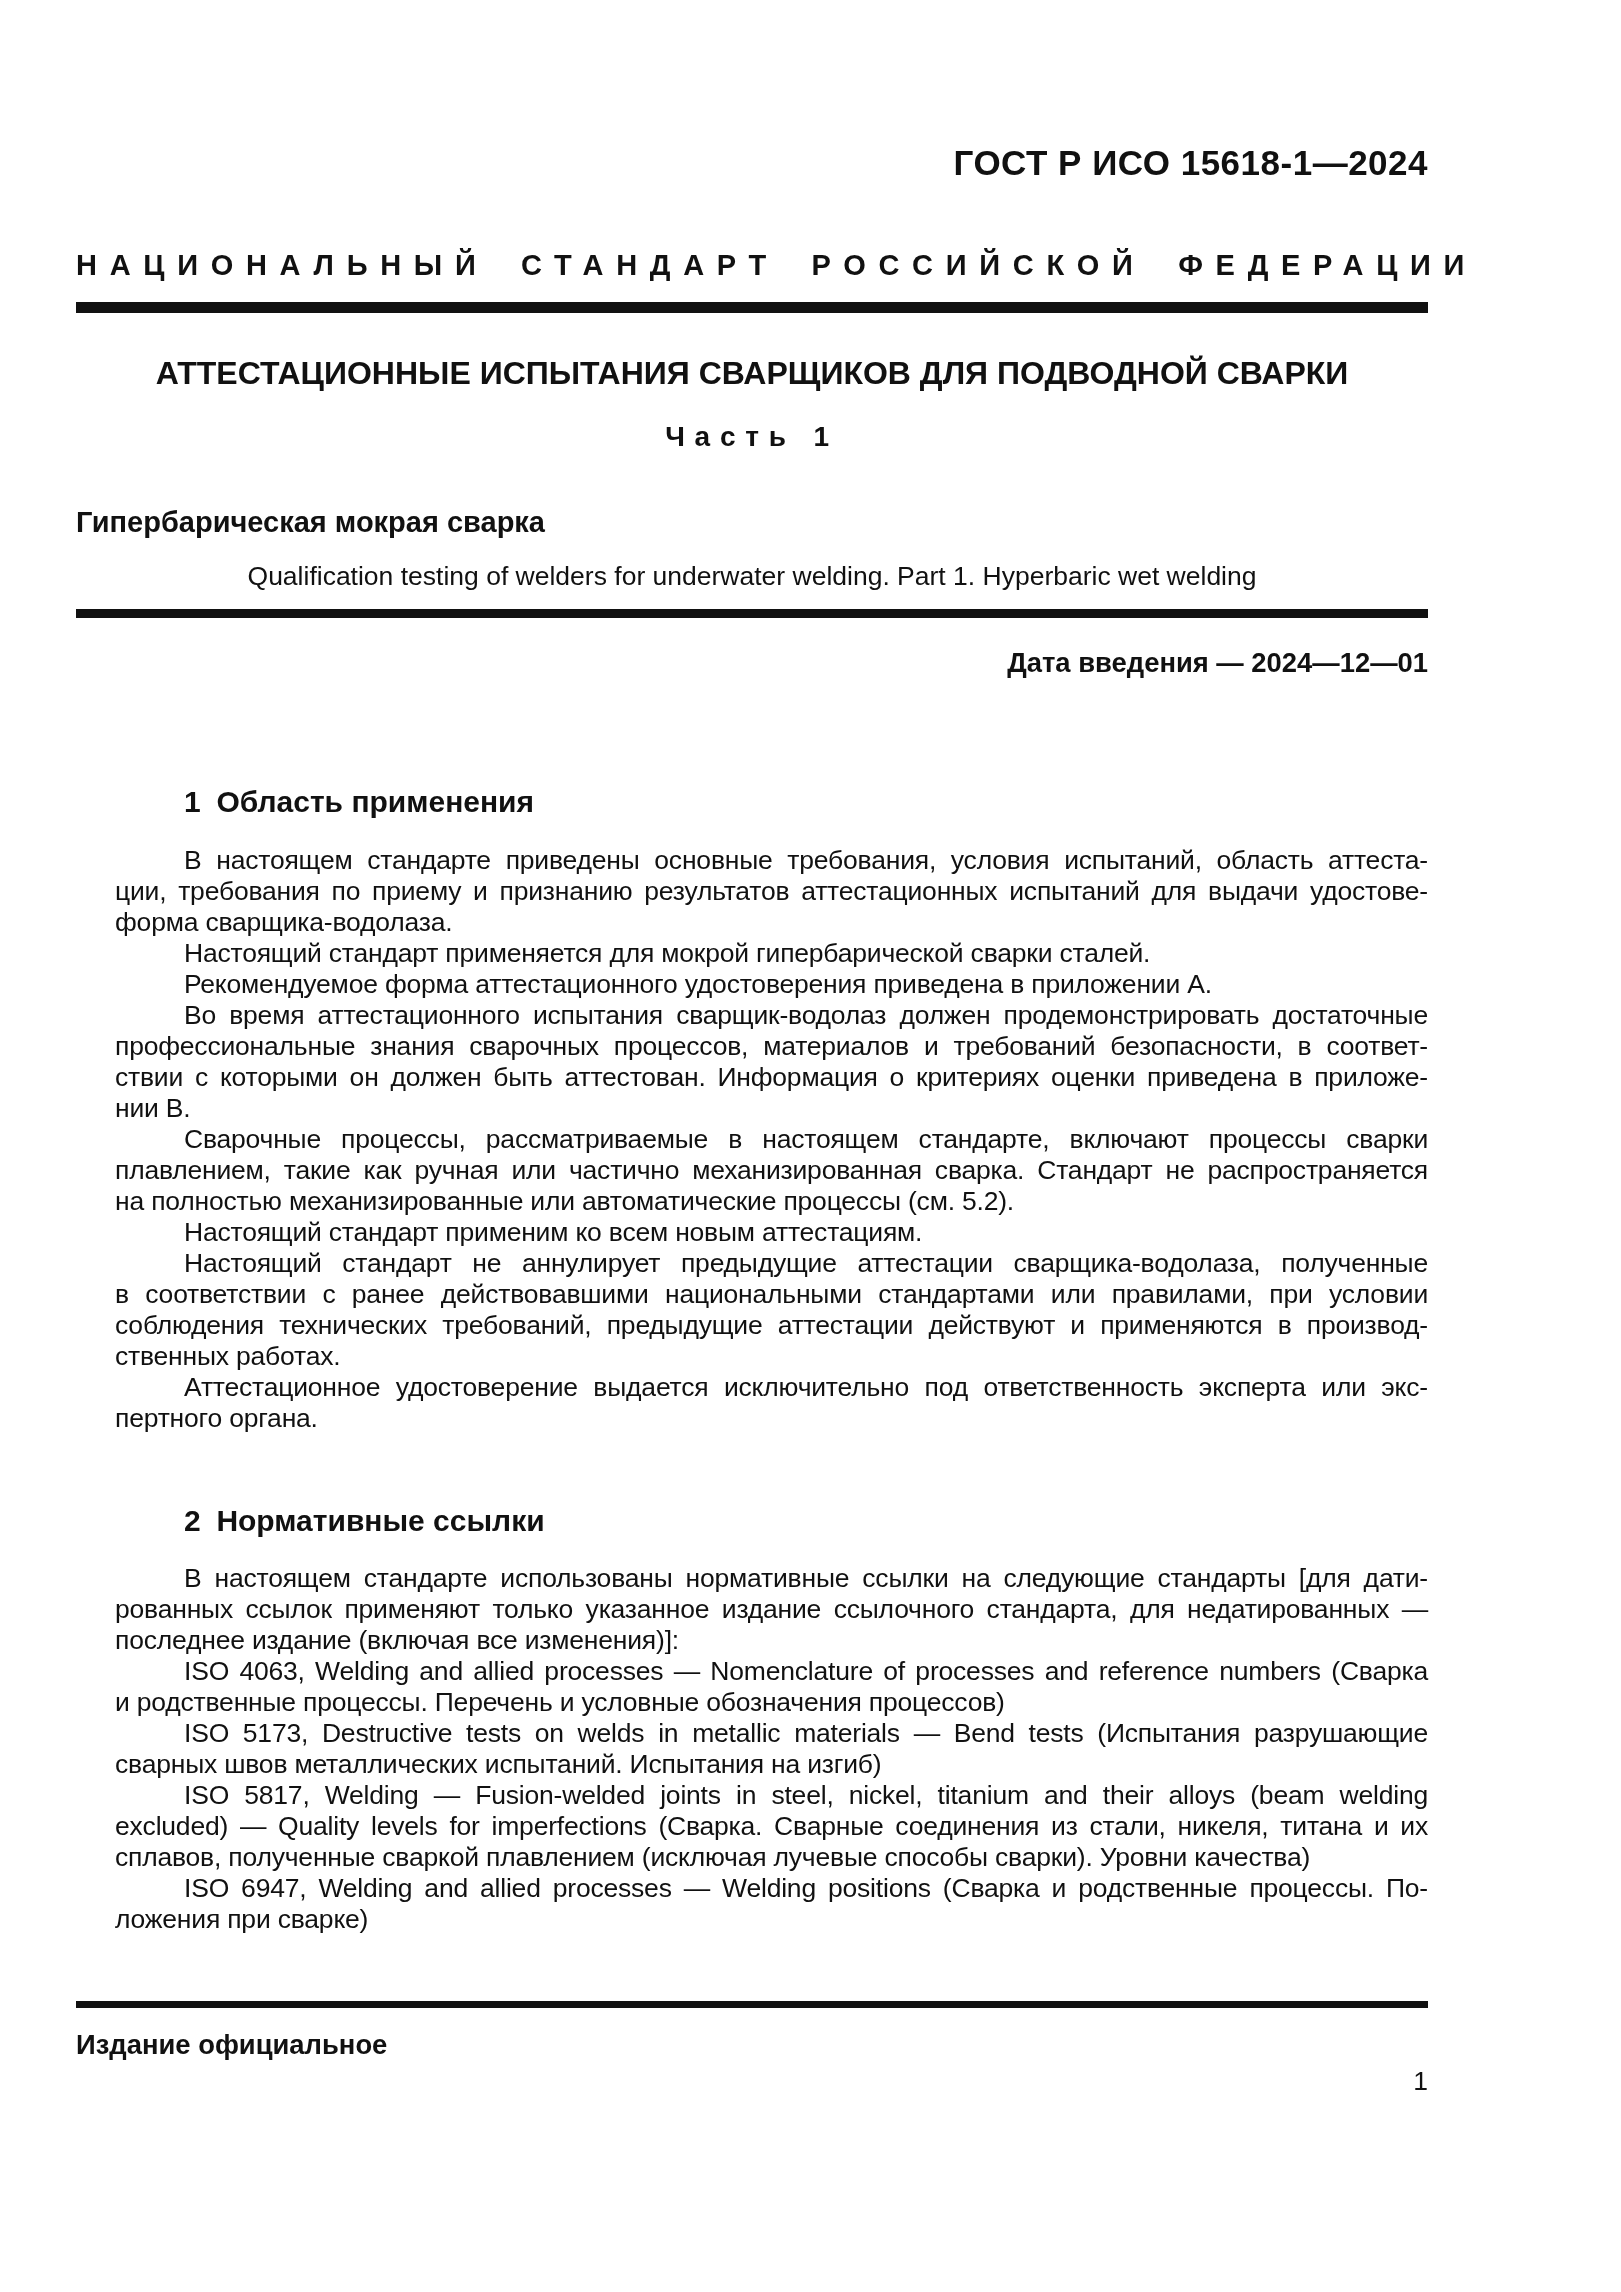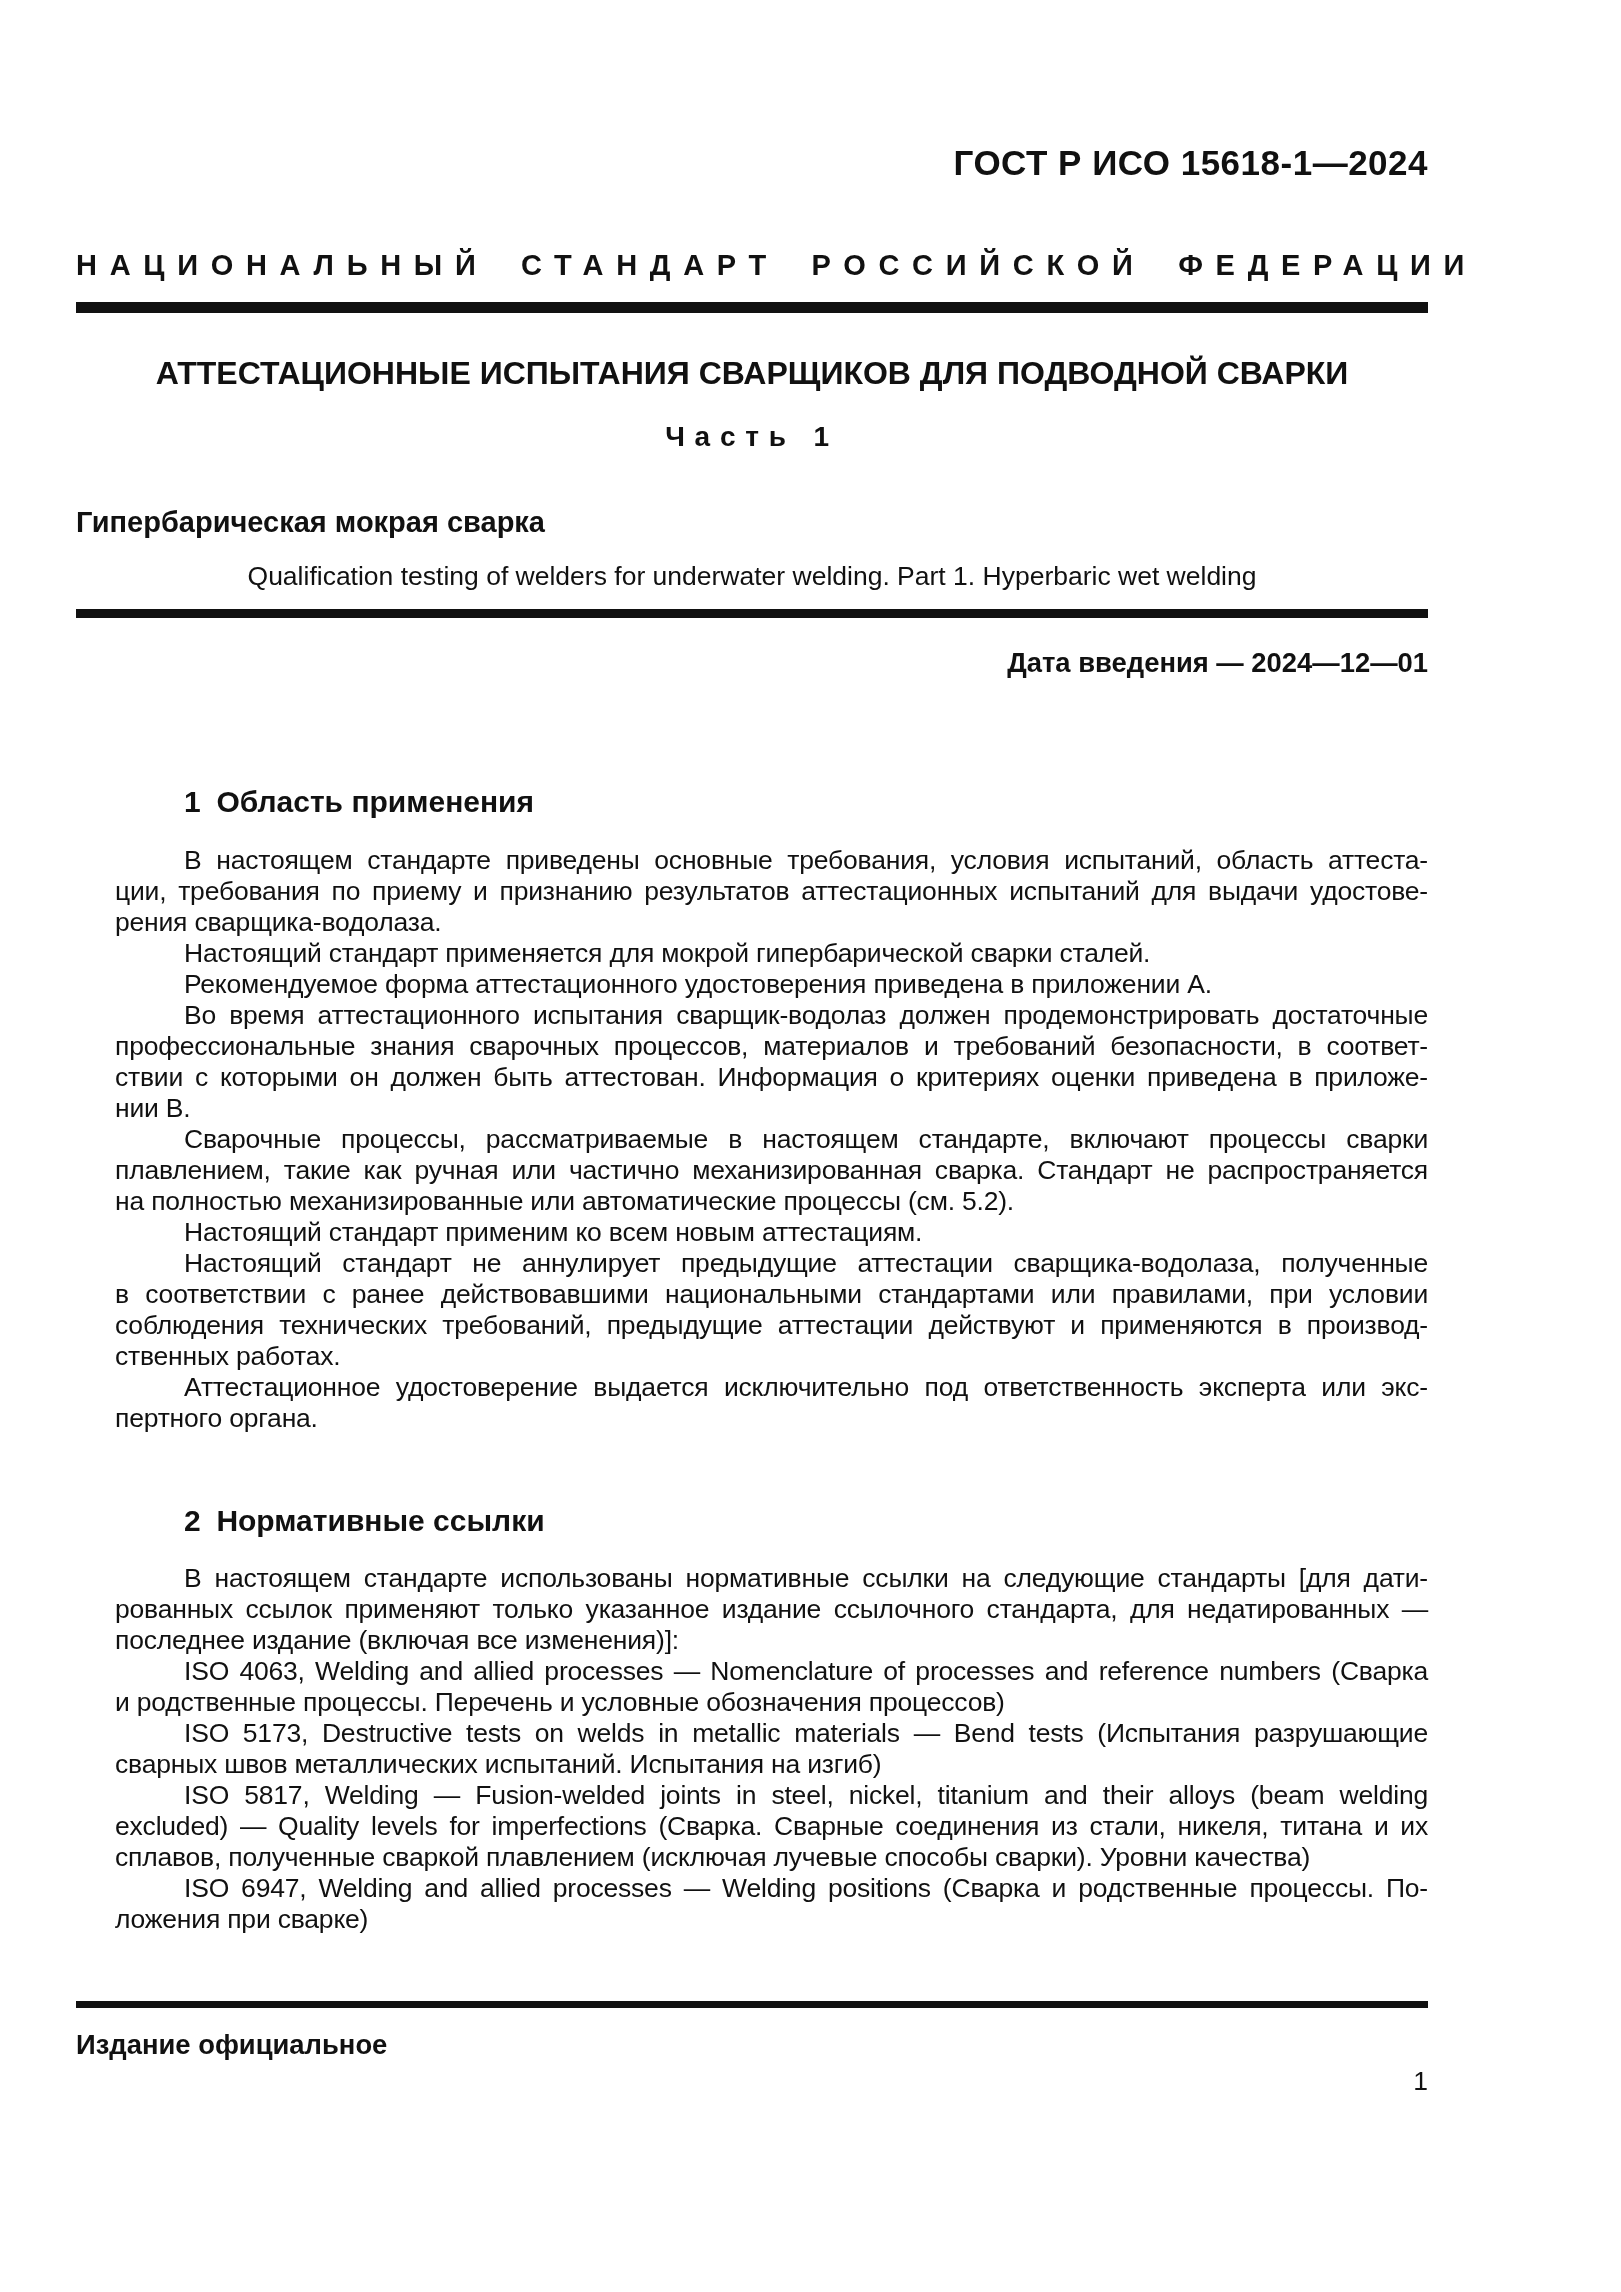--- a/index.html
+++ b/index.html
@@ -129,21 +129,21 @@
   <div class="rule rule-2"></div>
   <div class="abs date-line">Дата введения — 2024—12—01</div>
 
   <div class="abs doc-body">
   <section class="section">
     <h2 class="section-heading"><span class="num">1</span><span>Область применения</span></h2>
     <div class="section-paragraphs">
           <div class="para">
             <div class="line first">В настоящем стандарте приведены основные требования, условия испытаний, область аттеста-</div>
             <div class="line">ции, требования по приему и признанию результатов аттестационных испытаний для выдачи удостове-</div>
-            <div class="line last">рения сварщика-водолаза.</div>
+            <div class="line last">форма сварщика-водолаза.</div>
           </div>
           <div class="para">
             <div class="line first last">Настоящий стандарт применяется для мокрой гипербарической сварки сталей.</div>
           </div>
           <div class="para">
             <div class="line first last">Рекомендуемое форма аттестационного удостоверения приведена в приложении А.</div>
           </div>
           <div class="para">
             <div class="line first">Во время аттестационного испытания сварщик-водолаз должен продемонстрировать достаточные</div>
             <div class="line">профессиональные знания сварочных процессов, материалов и требований безопасности, в соответ-</div>

